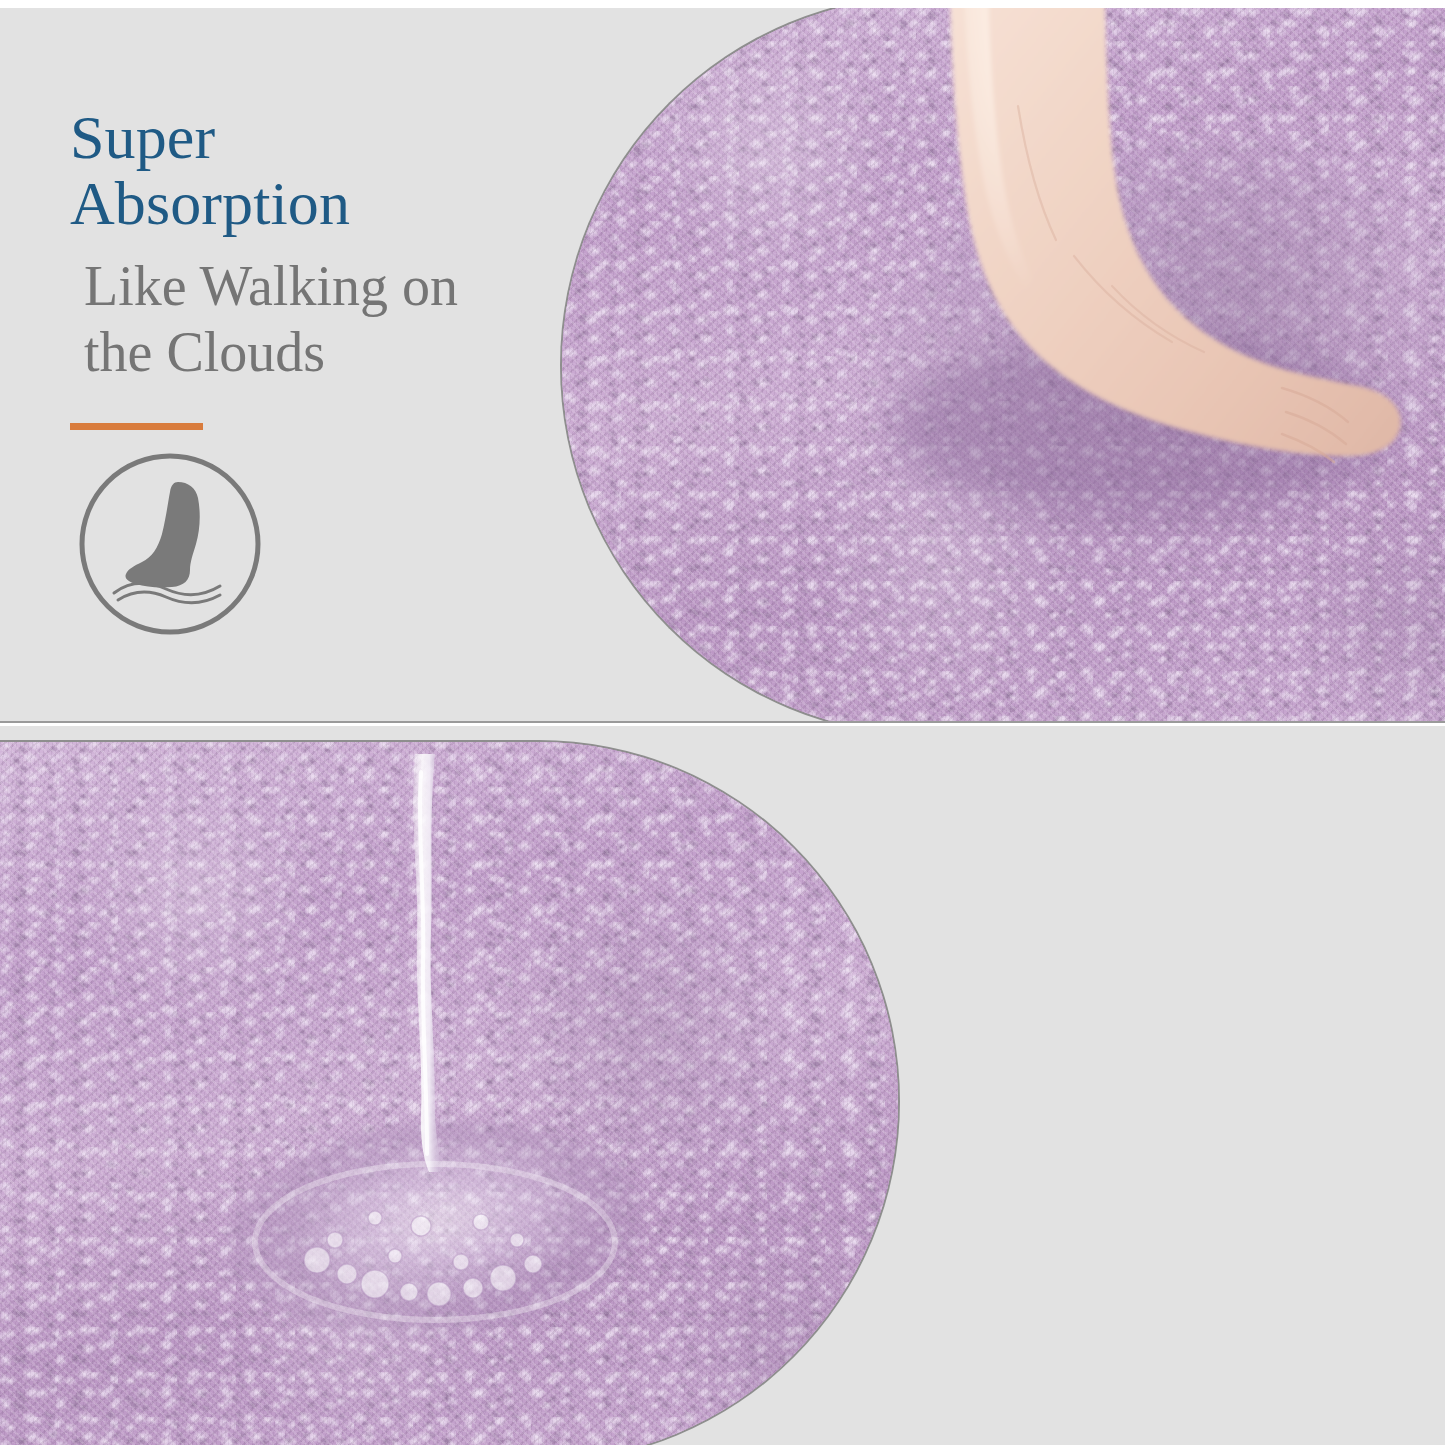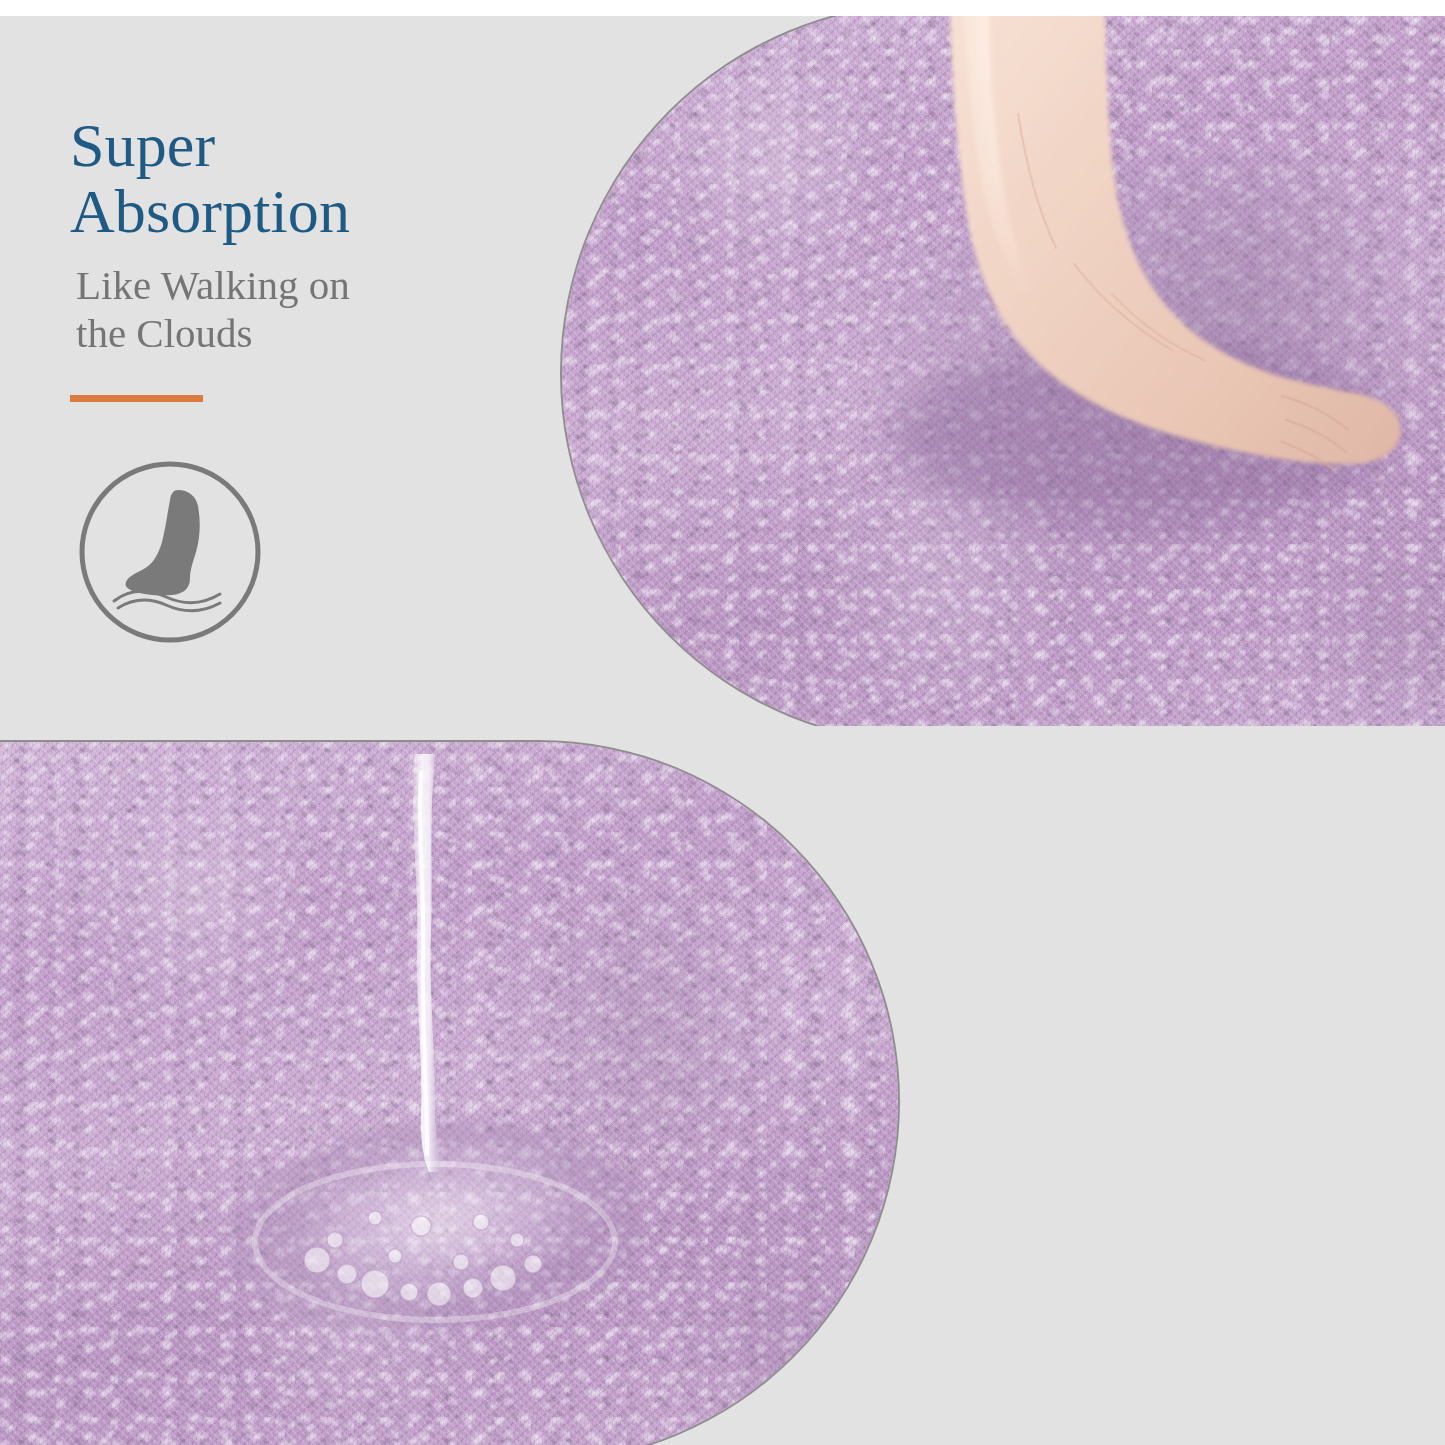--- a/index.html
+++ b/index.html
@@ -24,21 +24,21 @@
 
   
   .panel {
     position: absolute;
     left: 0;
     width: 1445px;
     background: #e2e2e2;
     overflow: hidden;
   }
   #panel-top {
-    top: 16px;
+    top: 8px;
     height: 713px;
     border-bottom: 2px solid #9a9a9a;
   }
   #panel-bottom {
     top: 726px;
     height: 719px;
   }
 
   
   .photo {
@@ -200,23 +200,23 @@
     line-height: 1.07;
     letter-spacing: .1px;
     margin: 0;
     font-weight: 400;
     white-space: pre-line;
   }
 
   .subline {
     color: #757575;
     font-family: "Liberation Serif", "DejaVu Serif", serif;
-    font-size: 41px;
+    font-size: 56px;
     line-height: 1.18;
-    margin: 16px 0 0 6px;
+    margin: 16px 0 0 14px;
     font-weight: 400;
     white-space: pre-line;
   }
 
   .accent-bar {
     margin-top: 38px;
     width: 133px;
     height: 7px;
     background: #d97c3d;
   }

